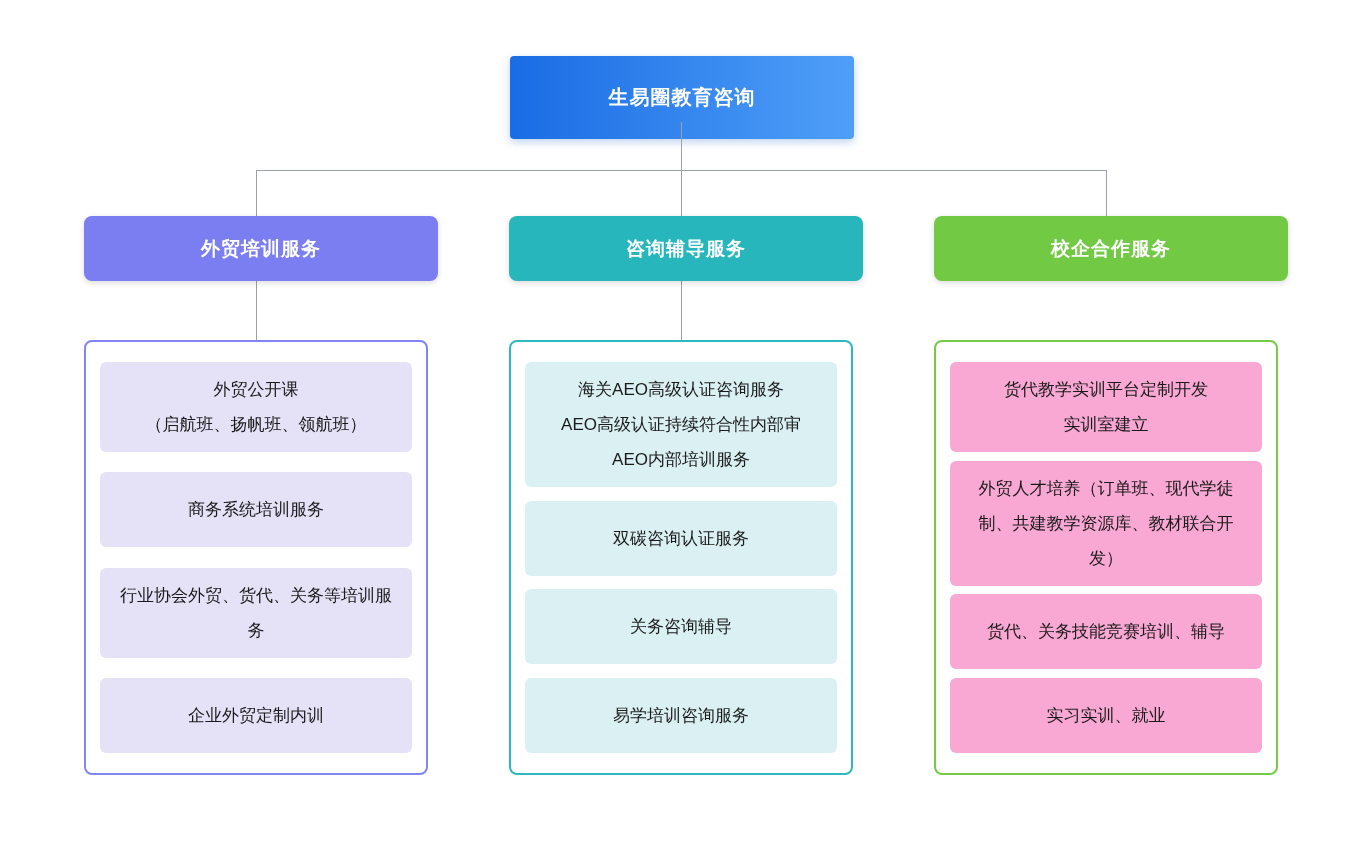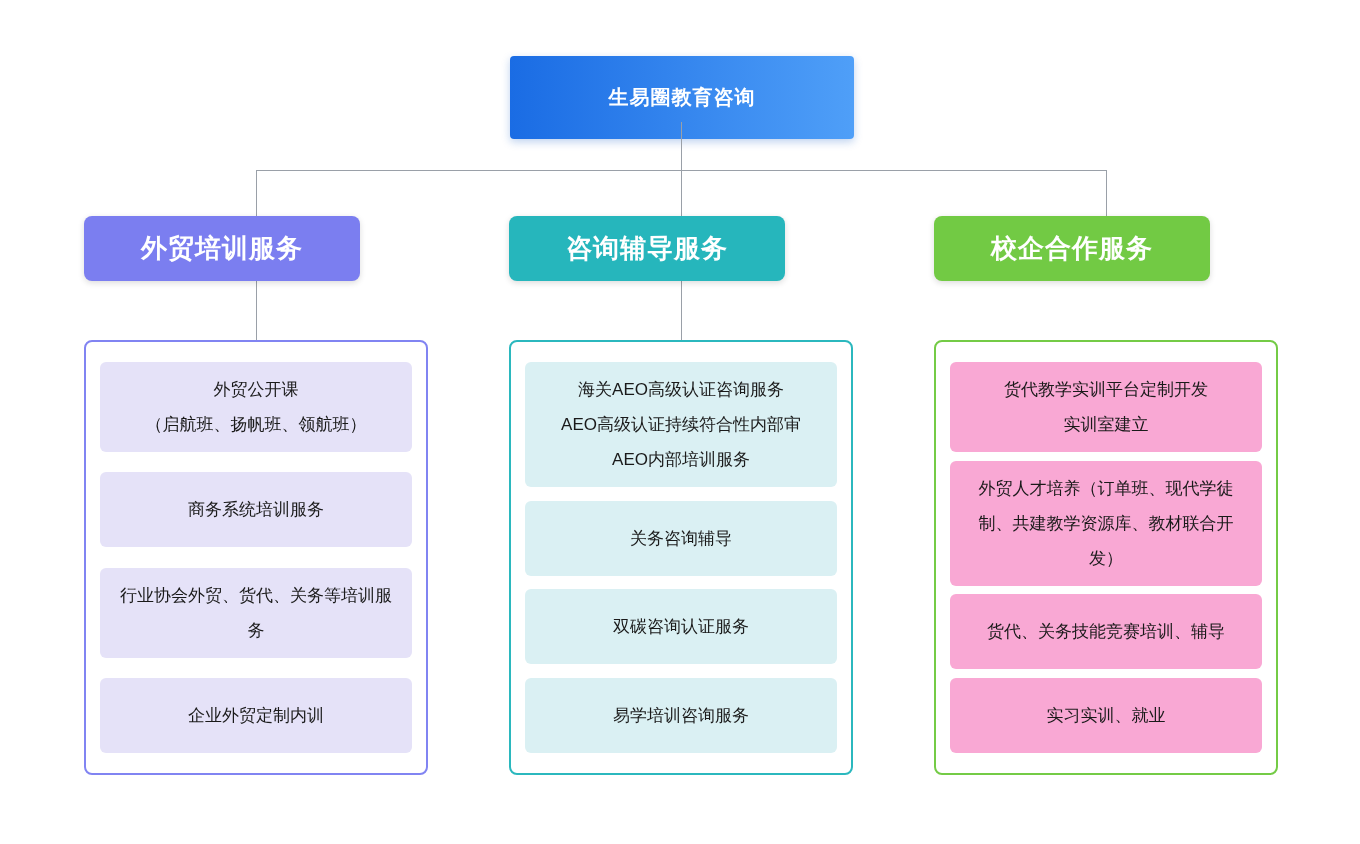--- a/index.html
+++ b/index.html
@@ -21,23 +21,23 @@
   }
   .root-node span { color: #ffffff; font-size: 20px; font-weight: 700; letter-spacing: 1px; }
 
   
   .line { position: absolute; background: #9aa0a8; }
   .v { width: 1px; }
   .h { height: 1px; }
 
   
   .branch-header {
-    position: absolute; top: 216px; width: 276px; height: 65px;
+    position: absolute; top: 216px; width: 354px; height: 65px;
     border-radius: 8px; display: flex; align-items: center; justify-content: center;
-    color: #ffffff; font-size: 26px; font-weight: 700; letter-spacing: 1px;
+    color: #ffffff; font-size: 19px; font-weight: 700; letter-spacing: 1px;
     box-shadow: 0 2px 6px rgba(0,0,0,0.14);
   }
   .hx0 { left: 84px;  background: #7b7ef0; }
   .hx1 { left: 509px; background: #26b6bc; }
   .hx2 { left: 934px; background: #72ca44; }
 
   
   .branch-panel {
     position: absolute; top: 340px; width: 344px; height: 435px;
     background: #ffffff; border-radius: 8px; border: 2px solid;
@@ -85,22 +85,22 @@
 （启航班、扬帆班、领航班）</div>
     <div class="service-item">商务系统培训服务</div>
     <div class="service-item">行业协会外贸、货代、关务等培训服务</div>
     <div class="service-item">企业外贸定制内训</div>
   </div>
 
   <div class="branch-panel px1">
     <div class="service-item">海关AEO高级认证咨询服务
 AEO高级认证持续符合性内部审
 AEO内部培训服务</div>
+    <div class="service-item">双碳咨询认证服务</div>
     <div class="service-item">关务咨询辅导</div>
-    <div class="service-item">双碳咨询认证服务</div>
     <div class="service-item">易学培训咨询服务</div>
   </div>
 
   <div class="branch-panel px2">
     <div class="service-item">货代教学实训平台定制开发
 实训室建立</div>
     <div class="service-item">外贸人才培养（订单班、现代学徒制、共建教学资源库、教材联合开发）</div>
     <div class="service-item">货代、关务技能竞赛培训、辅导</div>
     <div class="service-item">实习实训、就业</div>
   </div>

